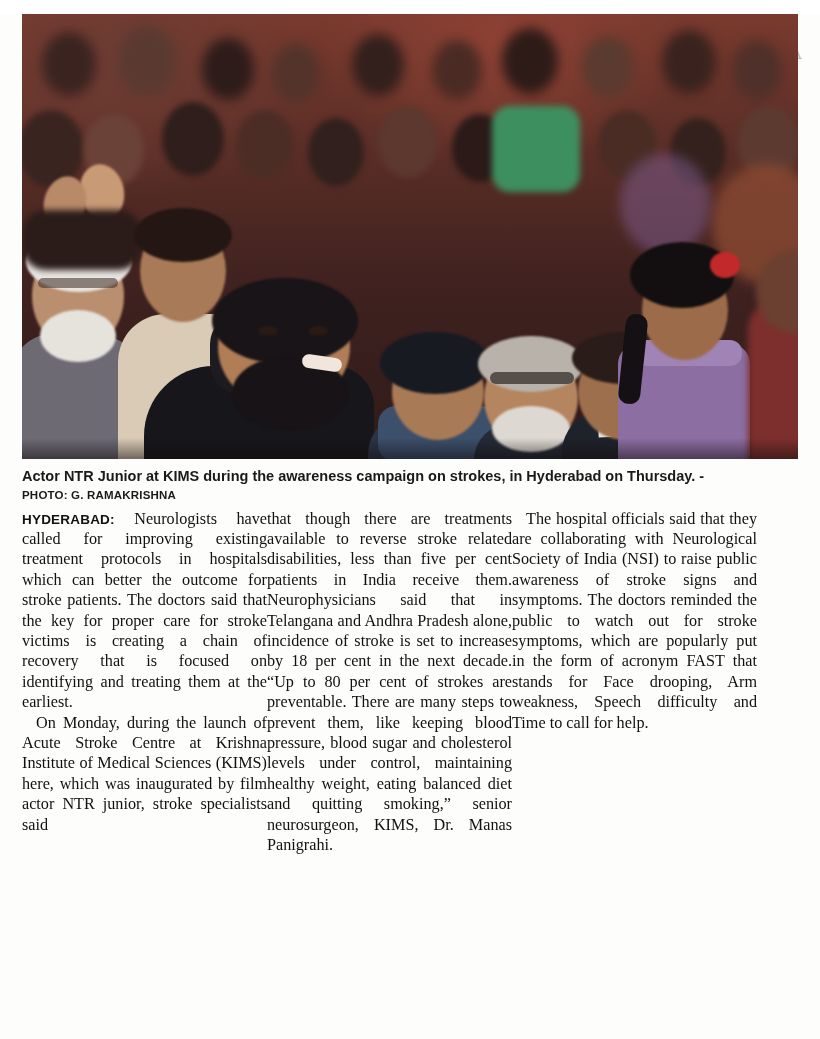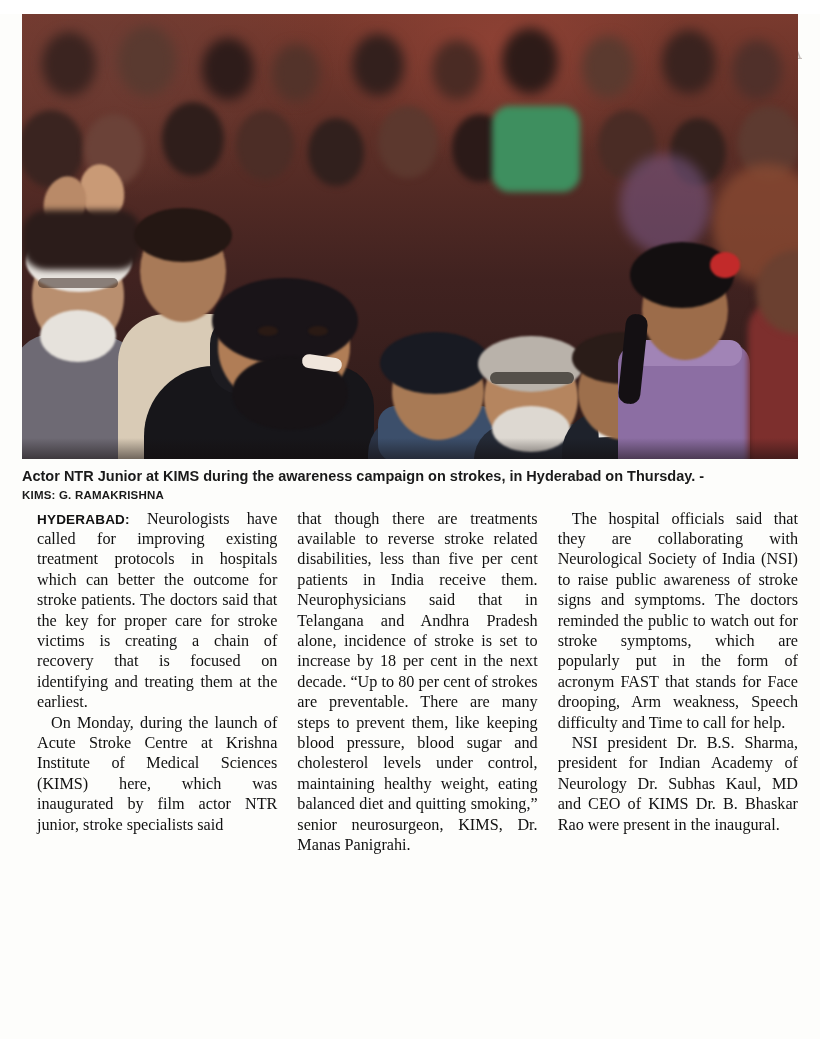--- a/index.html
+++ b/index.html
@@ -91,23 +91,22 @@
     margin: 14px 22px 0 22px;
     font-family: "Liberation Serif", serif;
     font-size: 14px;
     letter-spacing: 0.6px;
     font-variant: small-caps;
     text-transform: uppercase;
     color: #111;
   }
 
   .columns {
-    margin: 8px 22px 0 37px;
+    margin: 8px 22px 0 22px;
     display: flex;
-    gap: 20px;
     height: 330px;
   }
   .col {
     width: 245px;
     font-size: 16.2px;
     line-height: 1.26;
     text-align: justify;
     text-justify: inter-word;
     hyphens: auto;
     color: #111;
@@ -254,30 +253,29 @@
       <div class="rect" style="left:600px; top:300px; width:22px; height:90px; background:#141013; border-radius:10px; transform:rotate(6deg);"></div>
 
       <div class="rect soft" style="left:726px; top:286px; width:90px; height:180px; background:#7d2f2d; border-radius:30px 0 0 0;"></div>
       <div class="blob soft" style="left:734px; top:236px; width:80px; height:84px; background:#6b4030;"></div>
 
       <div class="rect" style="left:0; top:424px; width:820px; height:30px; background:linear-gradient(180deg, rgba(18,12,12,0) 0%, rgba(18,12,12,.75) 100%);"></div>
     </div>
   </div>
 
   <div class="caption">Actor NTR Junior at KIMS during the awareness campaign on strokes, in Hyderabad on Thursday. -</div>
-  <div class="credit">KIMS: G. RAMAKRISHNA</div>
+  <div class="credit">PHOTO: G. RAMAKRISHNA</div>
 
 
   <div class="columns">
     <div class="col col-1">
       <p><span class="dek">HYDERABAD:</span><span> Neurologists have called for improving existing treatment protocols in hospitals which can better the outcome for stroke patients. The doctors said that the key for proper care for stroke victims is creating a chain of recovery that is focused on identifying and treating them at the earliest.</span></p>
       <p>On Monday, during the launch of Acute Stroke Centre at Krishna Institute of Medical Sciences (KIMS) here, which was inaugurated by film actor NTR junior, stroke specialists said</p>
     </div>
     <div class="col col-2">
       <p>that though there are treatments available to reverse stroke related disabilities, less than five per cent patients in India receive them. Neurophysicians said that in Telangana and Andhra Pradesh alone, incidence of stroke is set to increase by 18 per cent in the next decade. “Up to 80 per cent of strokes are preventable. There are many steps to prevent them, like keeping blood pressure, blood sugar and cholesterol levels under control, maintaining healthy weight, eating balanced diet and quitting smoking,” senior neurosurgeon, KIMS, Dr. Manas Panigrahi.</p>
     </div>
     <div class="col col-3">
       <p style="text-indent:14px;">The hospital officials said that they are collaborating with Neurological Society of India (NSI) to raise public awareness of stroke signs and symptoms. The doctors reminded the public to watch out for stroke symptoms, which are popularly put in the form of acronym FAST that stands for Face drooping, Arm weakness, Speech difficulty and Time to call for help.</p>
-      <p>NSI president Dr. B.S. Sharma, president for Indian Academy of Neurology Dr. Subhas Kaul, MD and CEO of KIMS Dr. B. Bhaskar Rao were present in the inaugural.</p>
     </div>
   </div>
 
 </div>
 
 </body></html>

